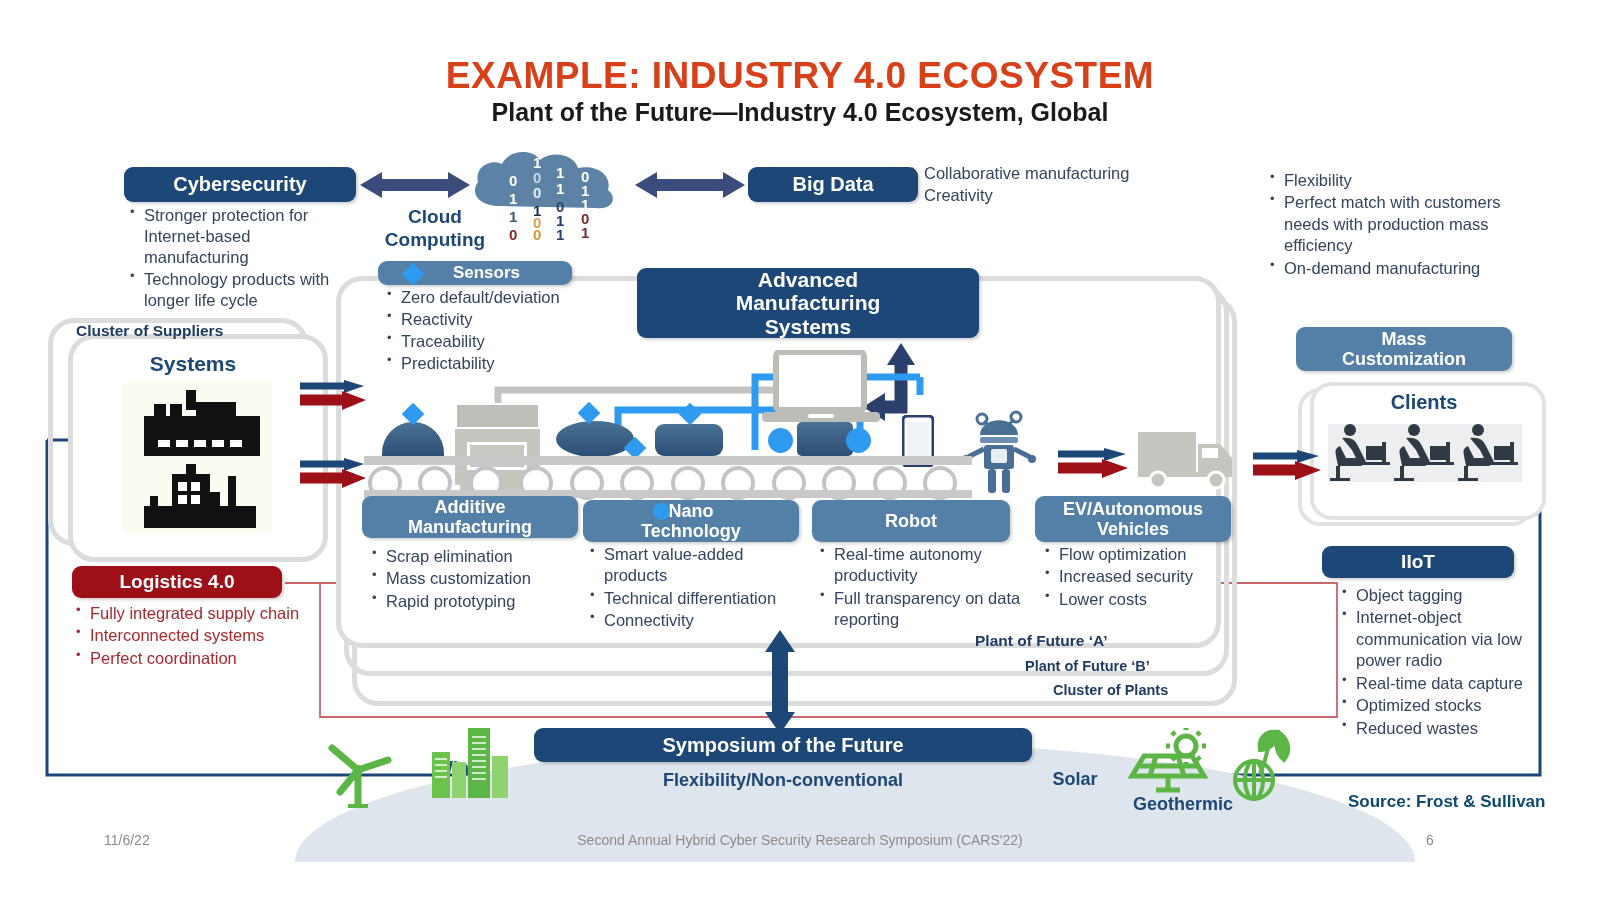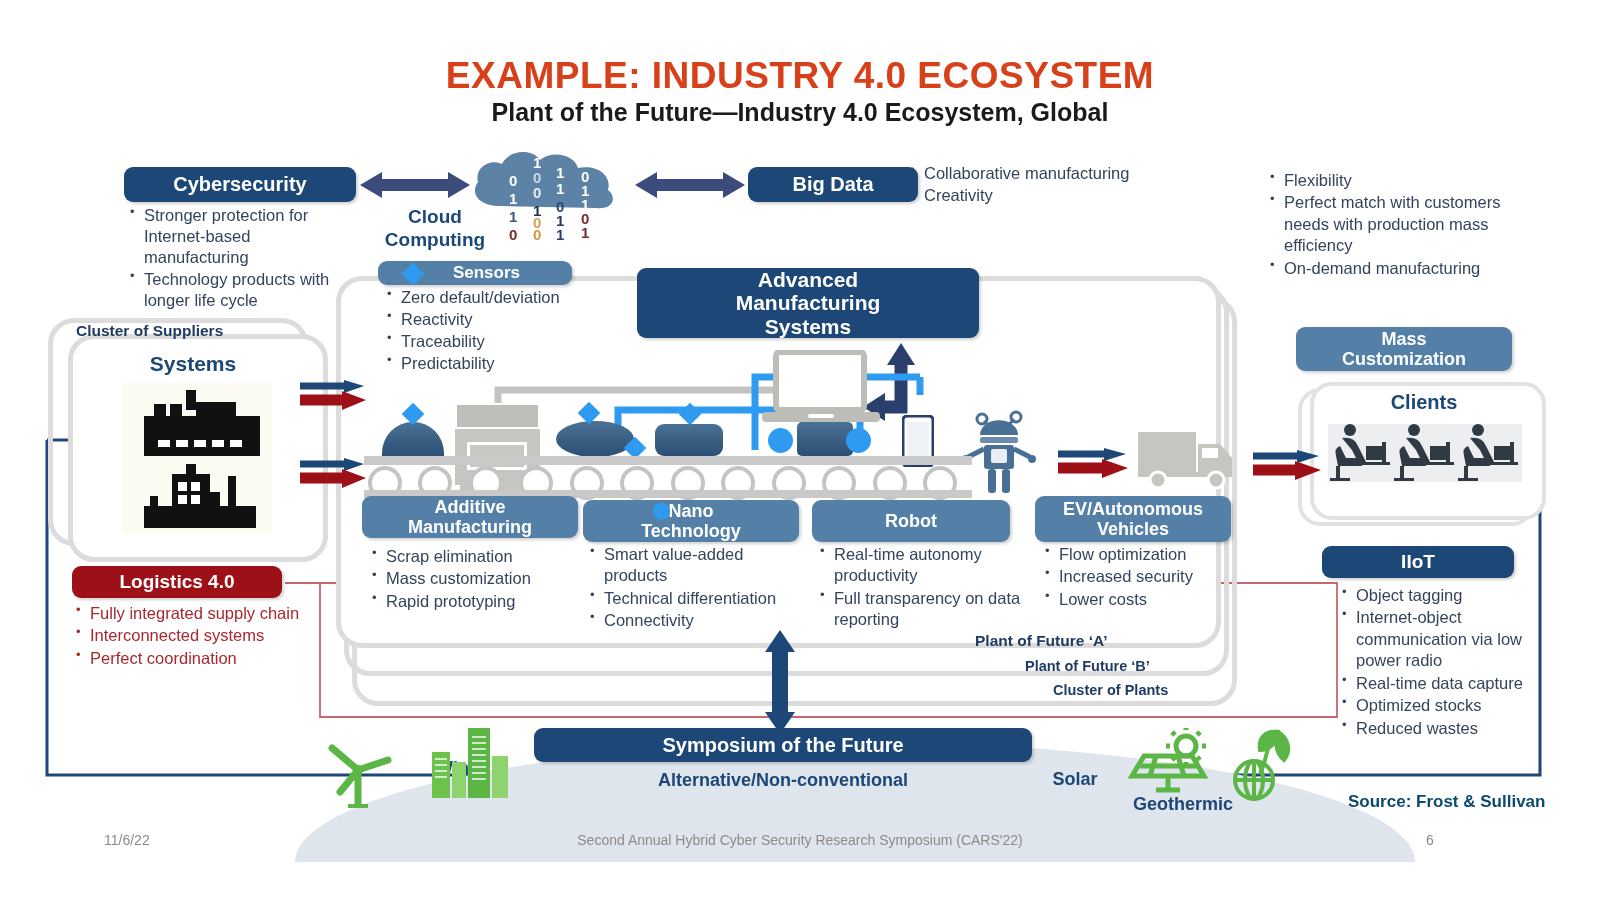--- a/index.html
+++ b/index.html
@@ -476,21 +476,21 @@
     <rect x="3" y="32" width="12" height="2"></rect>
       <rect x="3" y="38" width="12" height="2"></rect>
     <rect x="3" y="44" width="12" height="2"></rect>
       <rect x="3" y="50" width="12" height="2"></rect>
   </g>
 </svg>
 
 <div class="abs navy-box" style="left:534px;top:728px;width:498px;height:34px;font-size:20px;">
   <span>Symposium of the Future</span>
 </div>
-<div class="abs" style="left:534px;top:770px;width:498px;text-align:center;font-size:18px;font-weight:bold;color:#1c4776;">Alternative/Non-conventional</div>
+<div class="abs" style="left:534px;top:770px;width:498px;text-align:center;font-size:18px;font-weight:bold;color:#1c4776;">Flexibility/Non-conventional</div>
 
 <div class="abs" style="left:1020px;top:769px;width:110px;text-align:center;font-size:18px;font-weight:bold;color:#1c4776;">Solar</div>
 <svg class="abs" style="left:1120px;top:728px;width:92px;height:70px;">
   <g stroke="#5cb646" stroke-width="5" fill="none">
     <circle cx="66" cy="18" r="10"></circle>
     <path d="M 66 2 L 66 -2 M 66 34 L 66 38 M 50 18 L 46 18 M 82 18 L 86 18
              M 55 7 L 52 4 M 77 29 L 80 32 M 55 29 L 52 32 M 77 7 L 80 4"></path>
     <path d="M 12 48 L 24 28 L 72 28 L 84 48 Z"></path>
     <path d="M 20 38 L 78 38 M 36 28 L 30 48 M 58 28 L 64 48"></path>
     <path d="M 48 48 L 48 60 M 36 62 L 60 62"></path>

